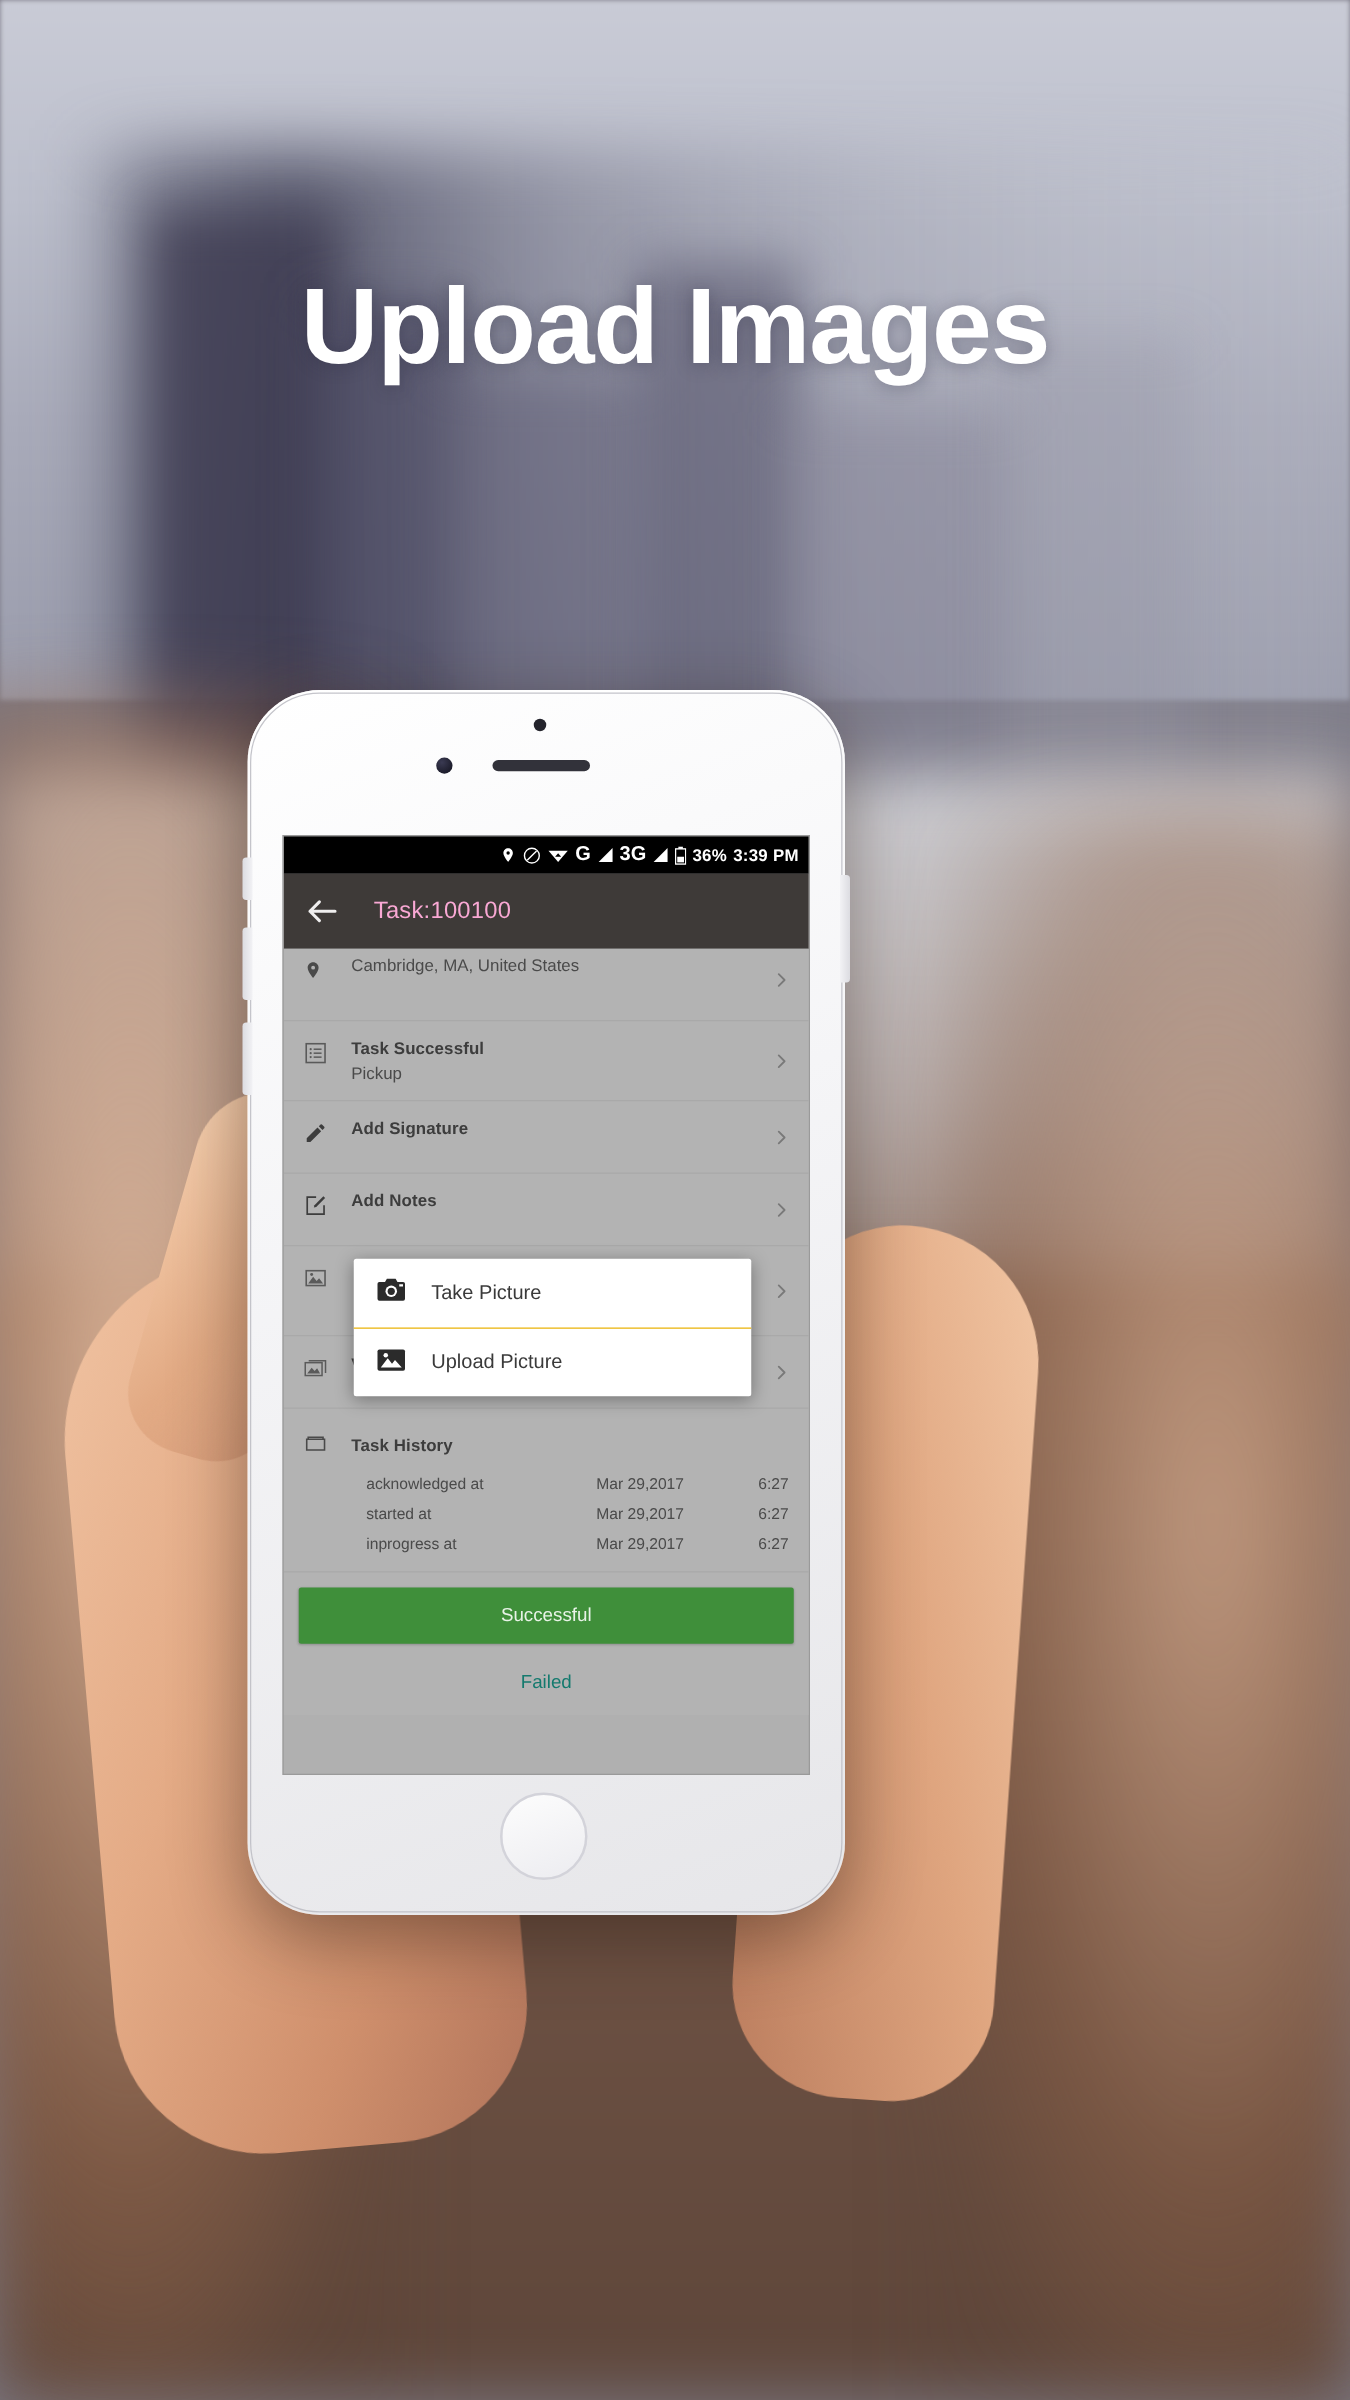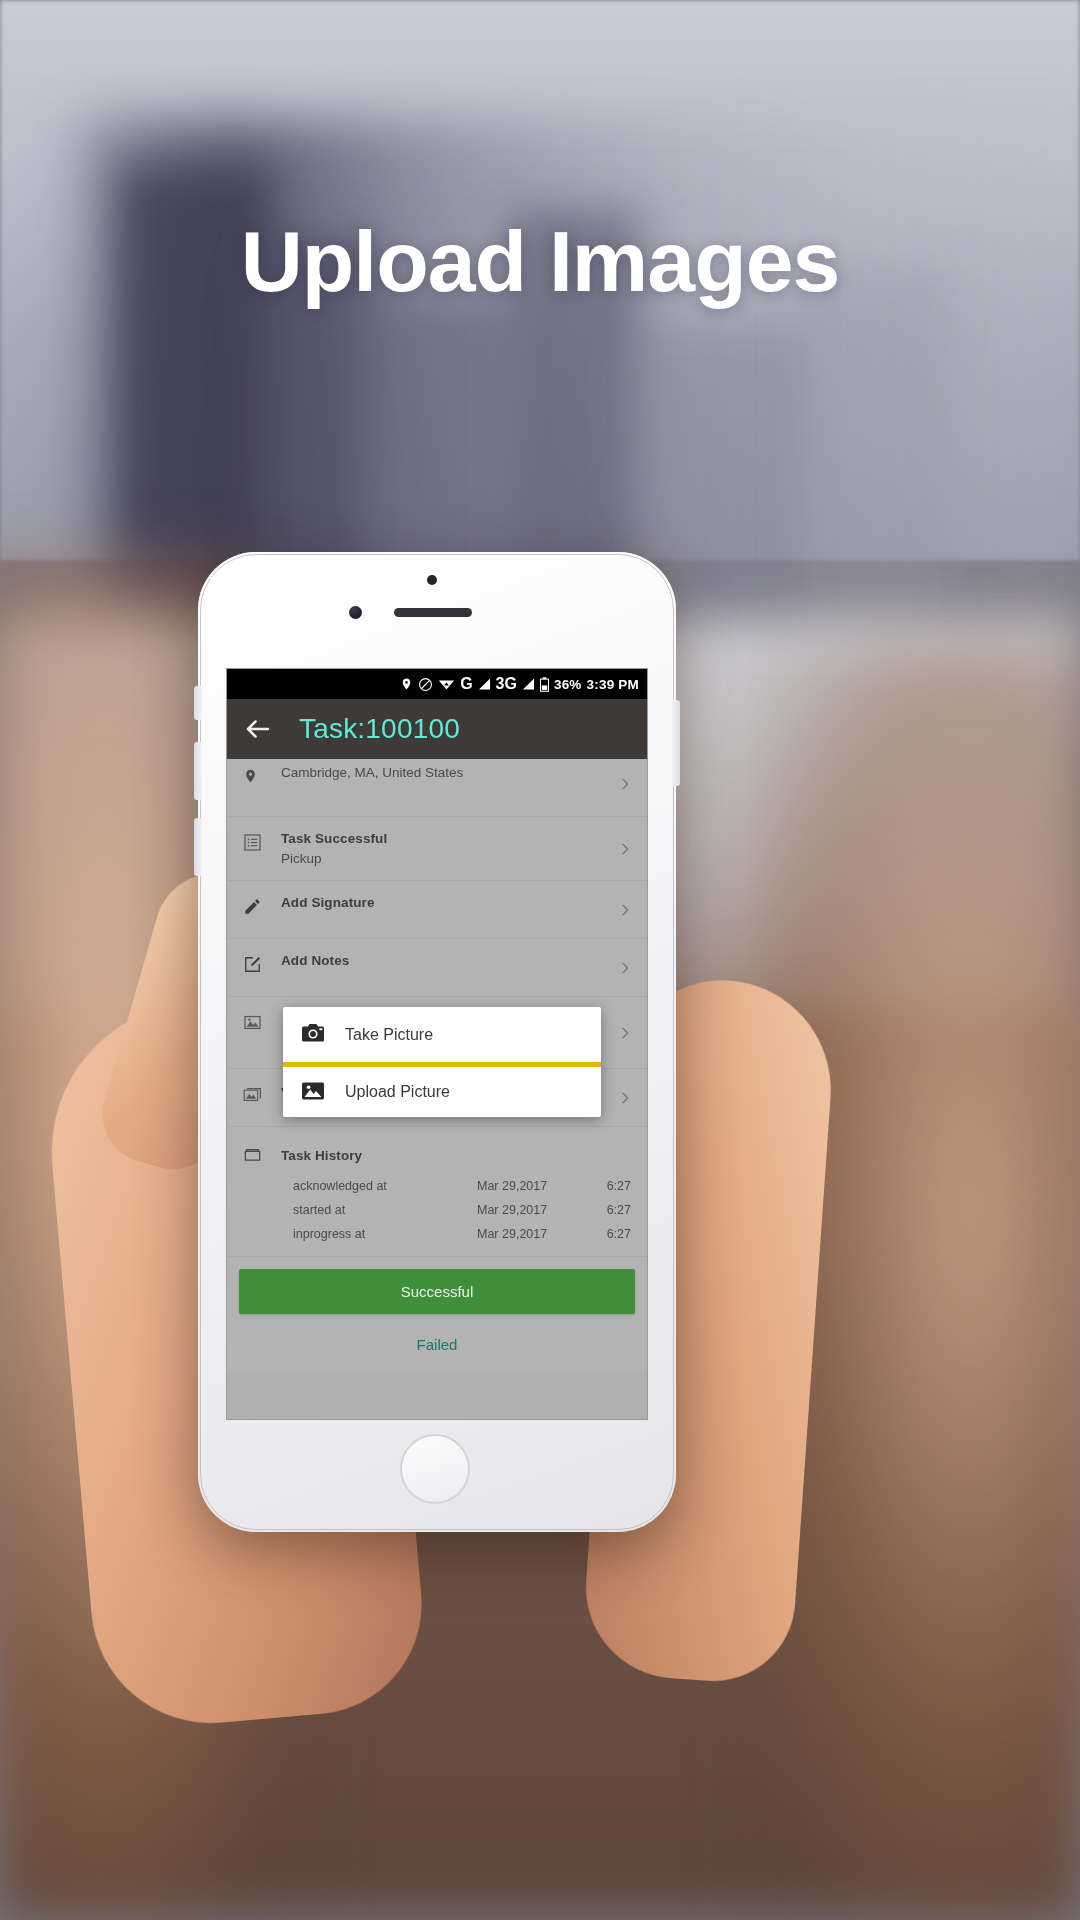--- a/index.html
+++ b/index.html
@@ -119,21 +119,21 @@
   .statusbar svg { display:block; }
   .sb-text { color:#fff; font-size:13.5px; font-weight:bold; letter-spacing:.2px; }
   .sb-g { color:#fff; font-size:16px; font-weight:bold; line-height:1; }
 
   
   .toolbar {
     height:60px; background:#3e3a38; display:flex; align-items:center; padding:0 16px;
   }
   .back-arrow { width:30px; height:30px; flex:0 0 30px; }
   .toolbar-title {
-    color:#5eead4; font-size:28px; margin-left:26px; letter-spacing:.2px;
+    color:#f9a8d4; font-size:19px; margin-left:26px; letter-spacing:.2px;
   }
 
   
   .list { background:#b3b3b3; position:relative; }
   .row {
     display:flex; align-items:flex-start; padding:14px 14px 14px 16px;
     border-bottom:1px solid #a9a9a9; position:relative; min-height:58px;
   }
   .row-icon { width:26px; flex:0 0 26px; padding-top:2px; }
   .row-body { flex:1; padding-left:12px; }
@@ -172,21 +172,21 @@
 
   
   .popup {
     position:absolute; left:56px; top:338px; width:318px;
     background:#fff; box-shadow:0 3px 14px rgba(0,0,0,.35); border-radius:2px;
     z-index:10;
   }
   .popup-item {
     display:flex; align-items:center; height:55px; padding:0 18px;
   }
-  .popup-item + .popup-item { border-top:5px solid #eab308; }
+  .popup-item + .popup-item { border-top:1px solid #eab308; }
   .popup-icon { width:26px; flex:0 0 26px; }
   .popup-label { font-size:16px; color:#3a3a3a; padding-left:18px; }
 </style>
 </head>
 <body>
 
 <div class="bg">
   <div class="bg-sky"></div>
   <div class="bg-city"></div>
   <div class="bld" style="left:120px;top:170px;width:150px;height:520px;background:rgba(58,56,78,.72);"></div>

